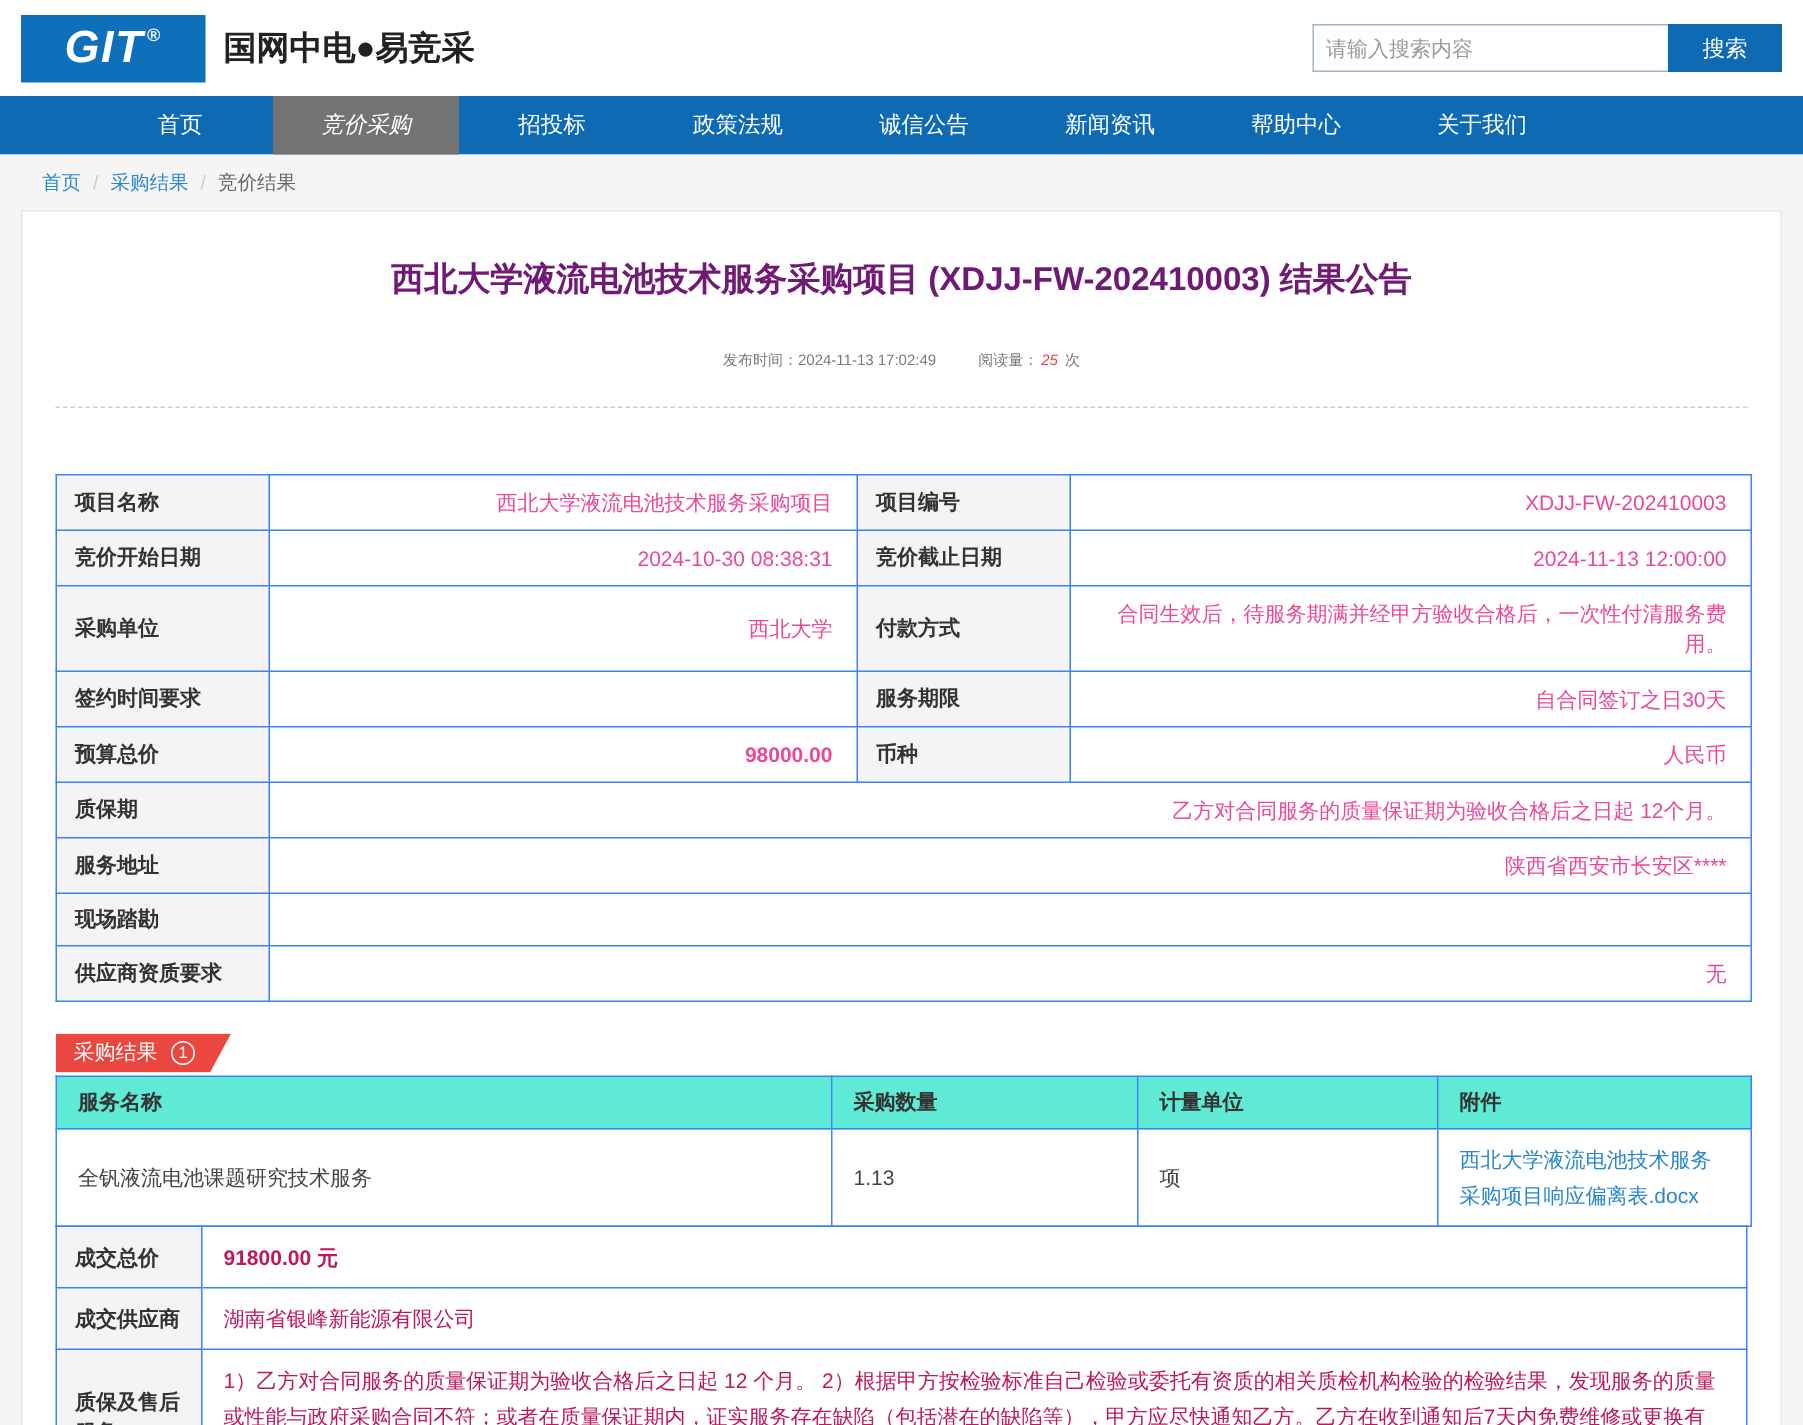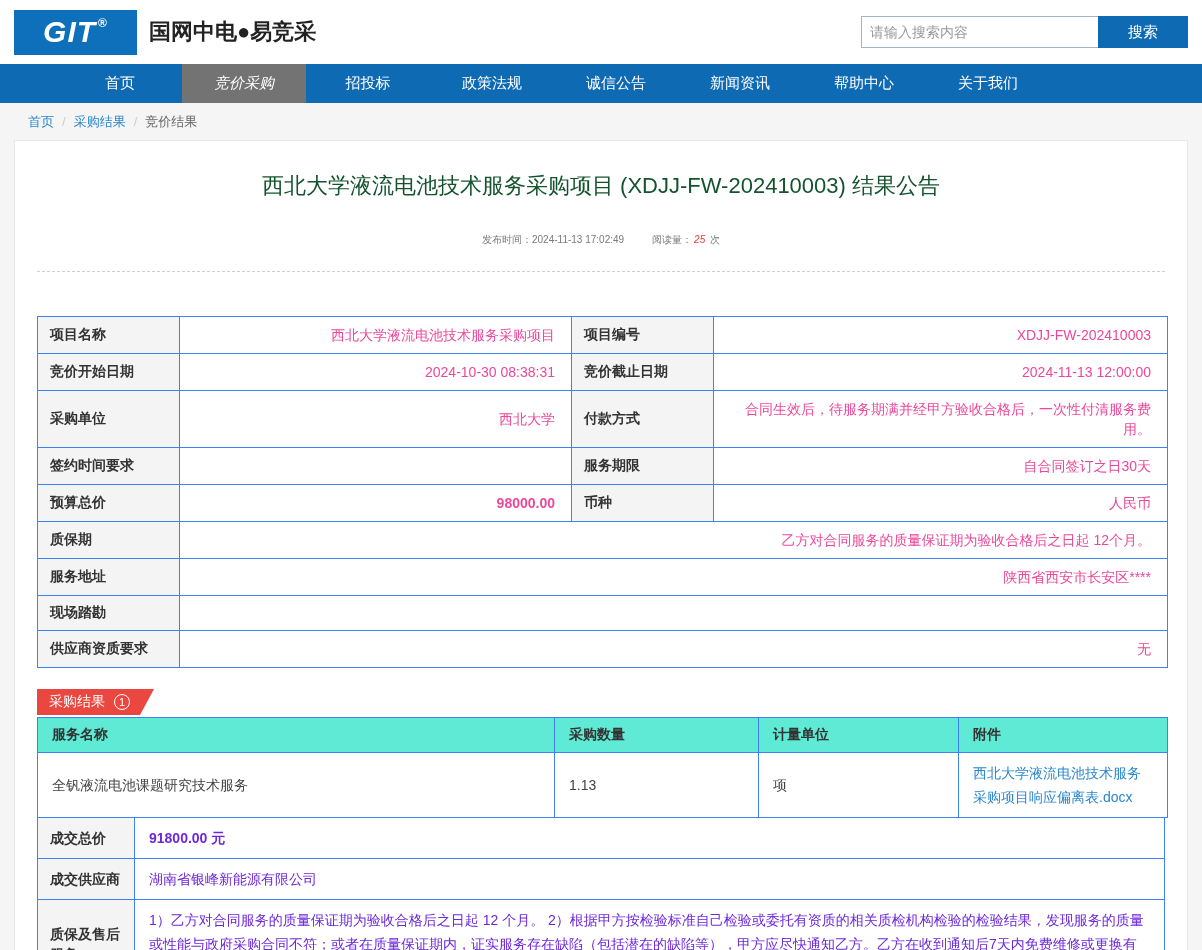--- a/index.html
+++ b/index.html
@@ -22,21 +22,21 @@
   }
   .logo-box sup { font-size:12px; font-style:normal; margin-left:2px; position:relative; top:-9px; }
   .site-name { font-size:22px; font-weight:bold; color:#222; margin-left:12px; }
   .search-area { margin-left:auto; display:flex; align-items:center; }
   .search-input {
     width:237px; height:32px; border:1px solid #9fb6c9; border-right:none;
     padding:0 8px; font-size:14px; color:#333; outline:none; background:#fff;
   }
   .search-input::placeholder { color:#9a9a9a; }
   .search-btn {
-    width:90px; height:32px; background:#0e6ab3; color:#fff; border:none;
+    width:76px; height:32px; background:#0e6ab3; color:#fff; border:none;
     font-size:15px; cursor:pointer;
   }
 
   
   .main-nav { height:39px; background:#0e6ab3; }
   .main-nav ul { list-style:none; display:flex; padding-left:58px; height:100%; }
   .main-nav li {
     width:124px; height:100%; display:flex; align-items:center; justify-content:center;
     color:#fff; font-size:15px; cursor:pointer;
   }
@@ -50,21 +50,21 @@
   .breadcrumb a { color:#2b87cd; text-decoration:none; cursor:pointer; }
   .breadcrumb .sep { margin:0 8px; color:#ccc; }
   .breadcrumb .current { color:#666; }
 
   
   .card {
     margin:0 14px; background:#fff; border:1px solid #e7e7e7;
     min-height:812px; padding:30px 22px 30px 22px;
   }
   .article-title {
-    text-align:center; font-size:22px; font-weight:normal; color:#14532d;
+    text-align:center; font-size:22px; font-weight:bold; color:#701a75;
     line-height:30px; padding:0 60px;
   }
   .article-meta {
     text-align:center; margin-top:32px; font-size:10px; color:#7a7a7a;
   }
   .article-meta .views-count { color:#e8403a; font-style:italic; margin:0 2px; }
   .meta-gap { display:inline-block; width:28px; }
   .dashed-divider { margin-top:24px; border-bottom:1px dashed #cfcfcf; }
 
   
@@ -99,21 +99,21 @@
     padding:8px 14px; height:35px;
   }
   .result-table td { padding:8px 14px; height:55px; color:#444; line-height:22px; }
   .rt-col1 { width:517px; } .rt-col2 { width:204px; } .rt-col3 { width:200px; } .rt-col4 { width:209px; }
   .attachment-link { color:#2b87cd; text-decoration:none; cursor:pointer; line-height:24px; display:inline-block; }
 
   .summary-table { margin-top:-1px; }
   .summary-table td.lbl {
     background:#f4f4f4; font-weight:bold; color:#333; width:97px; padding:8px 12px; line-height:20px;
   }
-  .summary-table td.val { padding:8px 14px; color:#6d28d9; line-height:24px; }
+  .summary-table td.val { padding:8px 14px; color:#be185d; line-height:24px; }
   .summary-table tr { height:35px; }
 </style>
 </head>
 <body>
 
 <div class="top-header">
   <div class="logo-box">
     <span>GIT</span>
       <sup>®</sup>
   </div>

